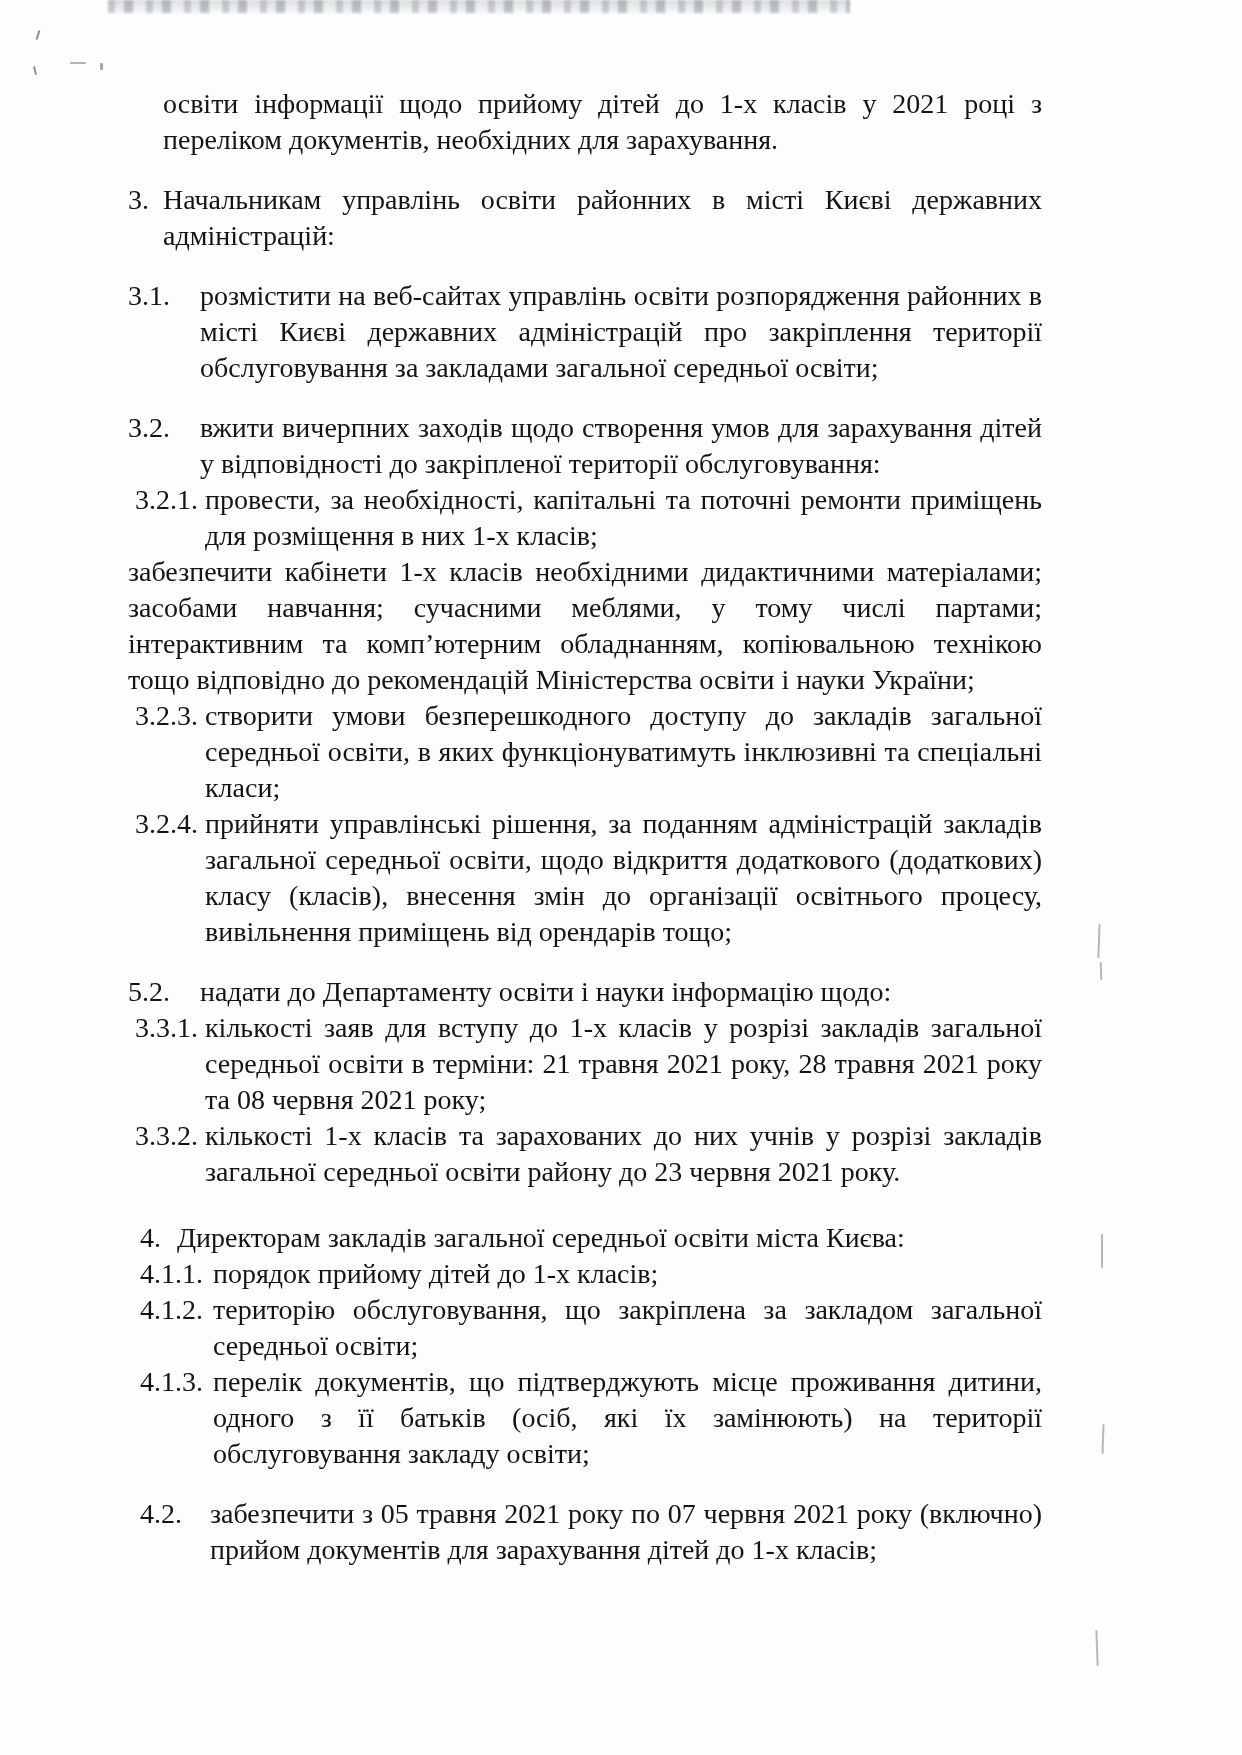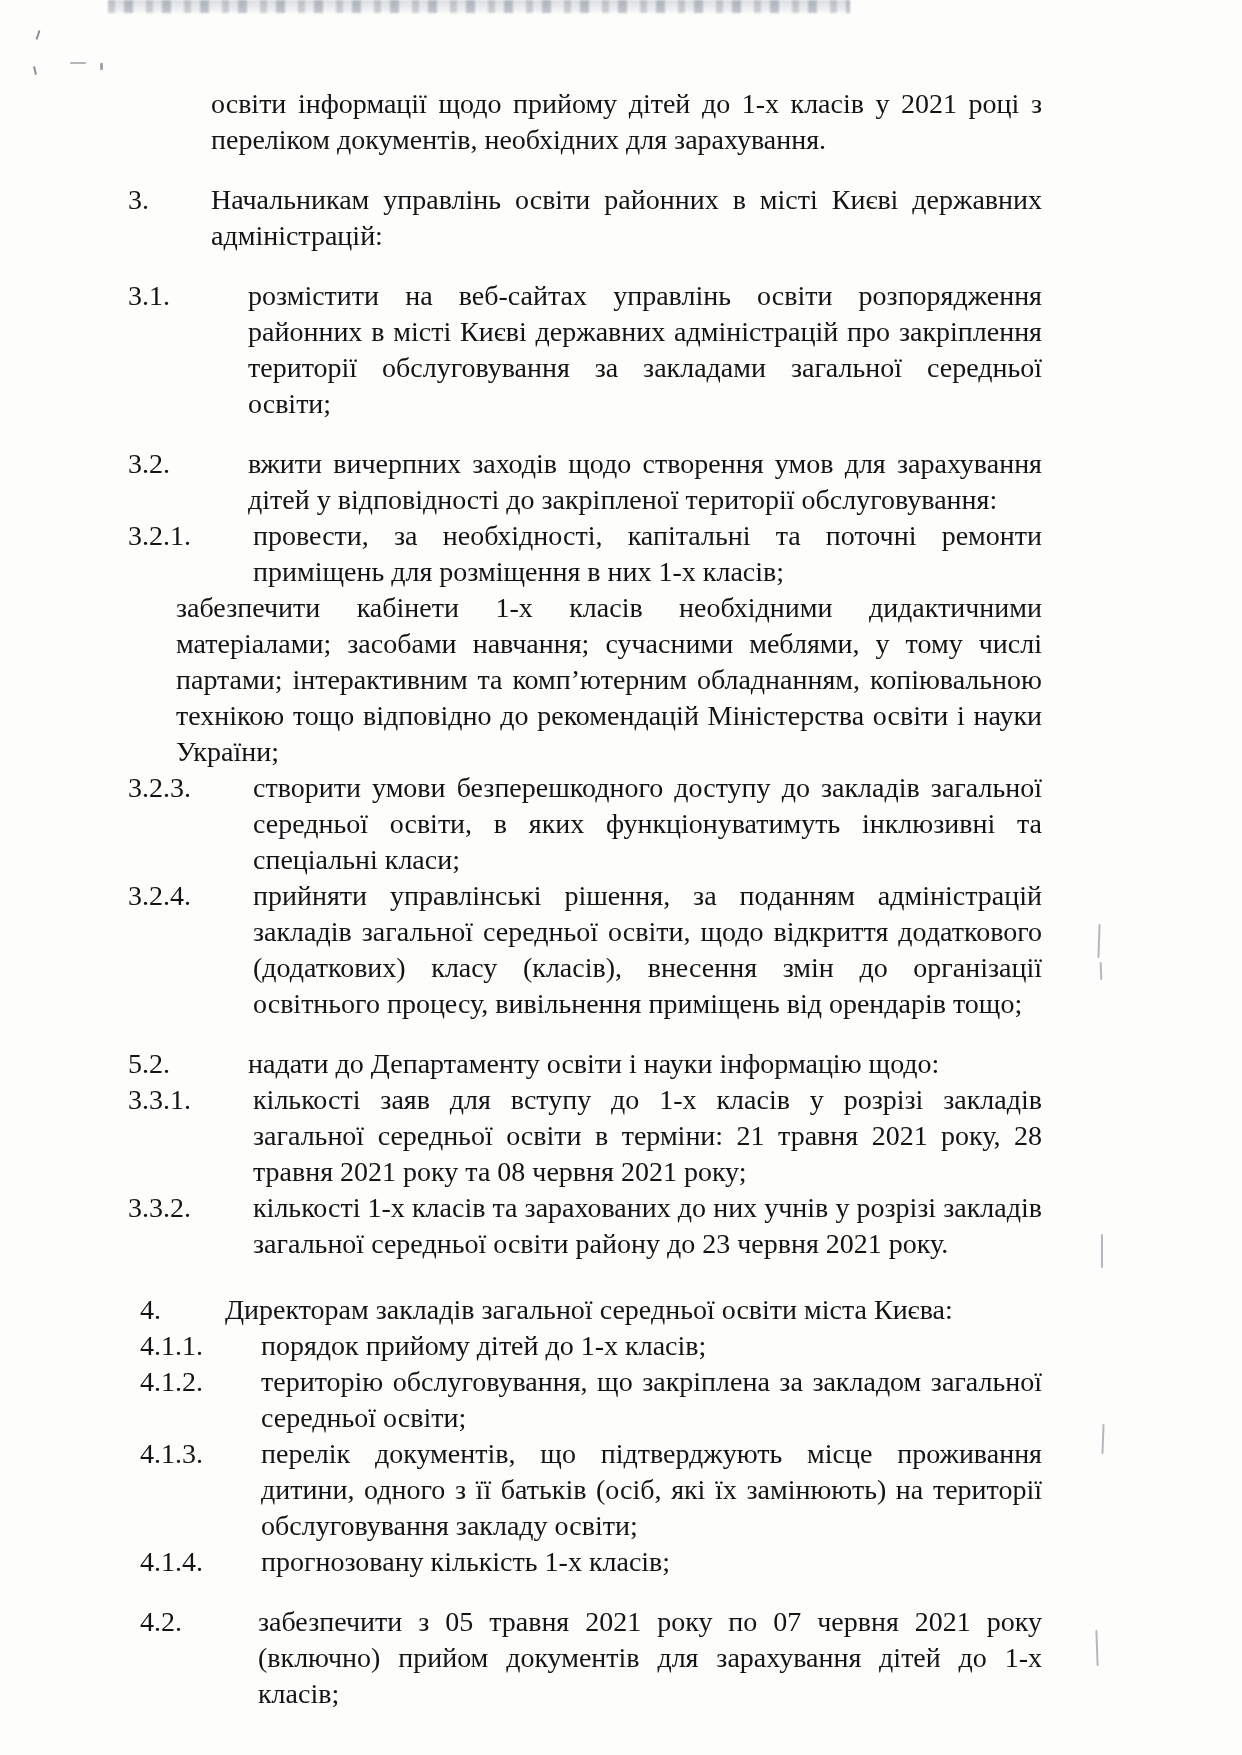--- a/index.html
+++ b/index.html
@@ -36,27 +36,27 @@
   .em3{left:1101px;top:1234px;height:34px;}
   .em4{left:1102px;top:1424px;height:30px;transform:rotate(2deg);}
   .em5{left:1096px;top:1630px;height:36px;transform:rotate(-2deg);}
 
   
   .doc{position:absolute;top:86px;left:0;width:1242px;font-size:28px;line-height:36px;}
   .item{display:flex;margin-right:200px;}
   .gap{margin-top:24px;}
   .gap-lg{margin-top:30px;}
   .num{flex:0 0 auto;white-space:nowrap;}
-  .txt{flex:1 1 auto;text-align:justify;text-justify:inter-word;margin-left:48px;}
+  .txt{flex:1 1 auto;text-align:justify;text-justify:inter-word;}
   .g-a{margin-left:128px;}
   .g-b{margin-left:140px;}
   .l-p{margin-left:163px;}
   .g-a.l-1 .num{width:35px;}
   .g-a.l-2 .num{width:72px;}
-  .g-a.l-3 .num{width:77px;}
+  .g-a.l-3 .num{width:77px;text-align:center;}
   .g-b.l-1 .num{width:37px;}
   .g-b.l-2 .num{width:70px;}
   .g-b.l-3 .num{width:73px;}
 </style>
 </head>
 <body>
 
 <div class="page">
 
   <div class="scan-top"></div>
@@ -123,23 +123,19 @@
       <span class="txt">порядок прийому дітей до 1-х класів;</span>
     </div>
       <div class="item g-b l-3">
       <span class="num">4.1.2.</span>
       <span class="txt">територію обслуговування, що закріплена за закладом загальної середньої освіти;</span>
     </div>
       <div class="item g-b l-3">
       <span class="num">4.1.3.</span>
       <span class="txt">перелік документів, що підтверджують місце проживання дитини, одного з її батьків (осіб, які їх замінюють) на території обслуговування закладу освіти;</span>
     </div>
-      <div class="item g-b l-3">
-      <span class="num">4.1.4.</span>
-      <span class="txt">прогнозовану кількість 1-х класів;</span>
-    </div>
       <div class="item g-b l-2 gap">
       <span class="num">4.2.</span>
       <span class="txt">забезпечити з 05 травня 2021 року по 07 червня 2021 року (включно) прийом документів для зарахування дітей до 1-х класів;</span>
     </div>
     </div>
 
 </div>
 
 </body></html>

